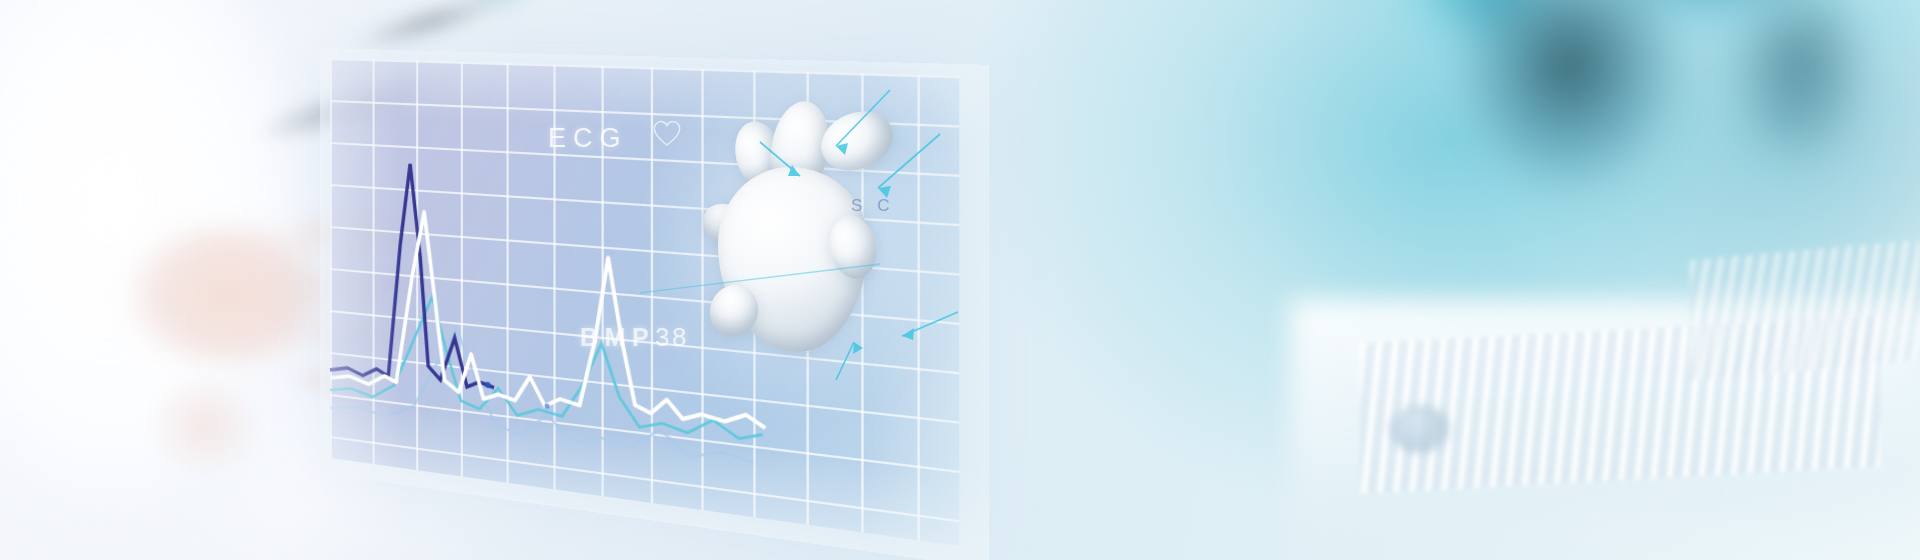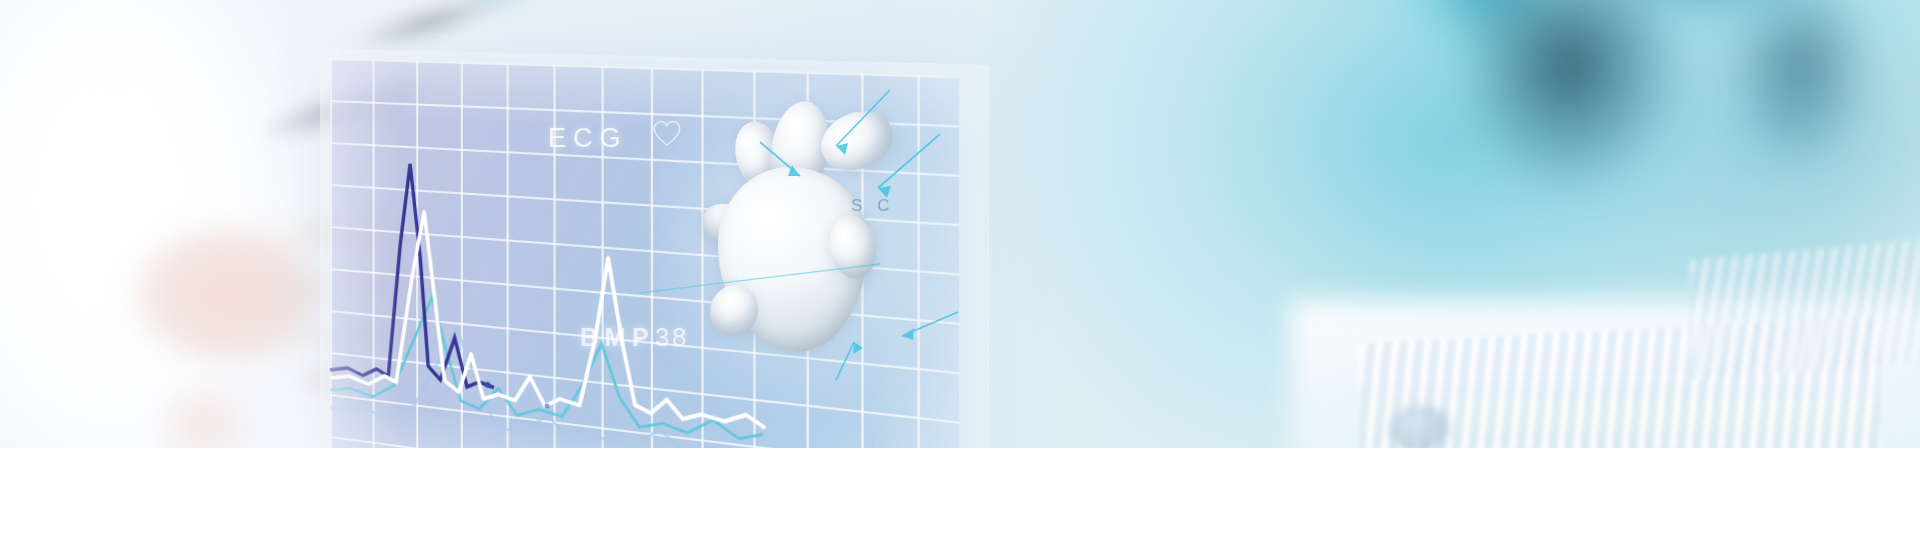--- a/index.html
+++ b/index.html
@@ -4,21 +4,21 @@
 <title>Medical Banner</title>
 <style>
   * { margin:0; padding:0; box-sizing:border-box; }
   html,body{ background:#fff; }
   body{
     font-family:"Liberation Sans","DejaVu Sans",sans-serif;
   }
   #banner{
     position:relative;
     width:1920px;
-    height:448px;
+    height:560px;
     overflow:hidden;
     background:#e8f2f7;
   }
 
   
   .bg-layer{ position:absolute; top:0; left:0; width:100%; height:100%; }
 
   .bg-base{
     background:
       radial-gradient(ellipse 700px 560px at 1450px 140px, rgba(120,205,222,0.85) 0%, rgba(160,220,232,0.45) 38%, rgba(220,240,246,0.08) 70%, rgba(255,255,255,0) 100%),

